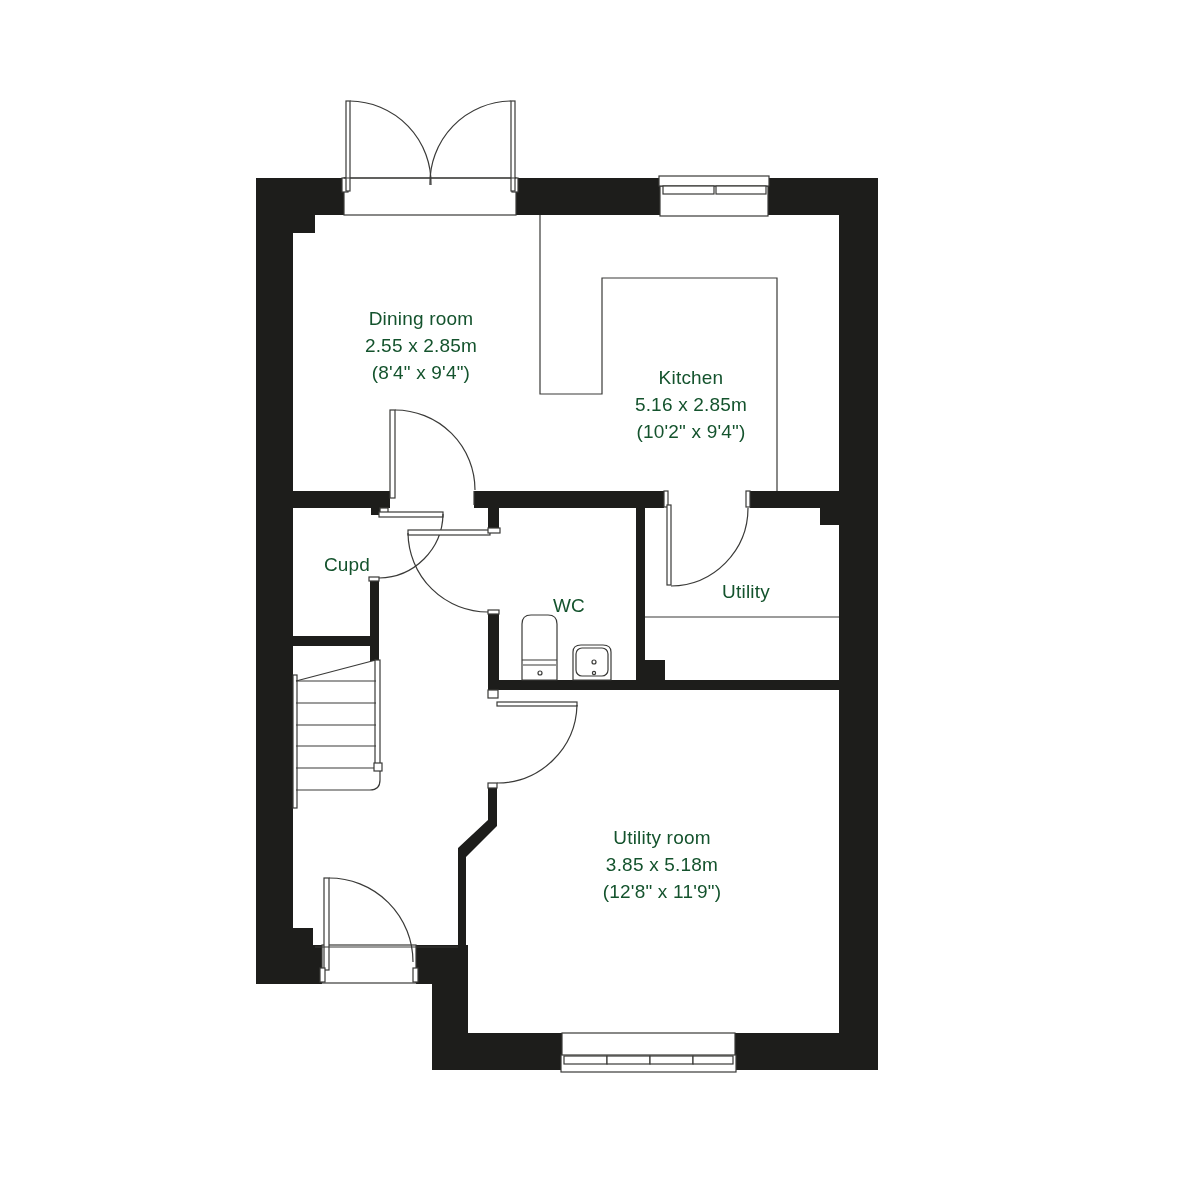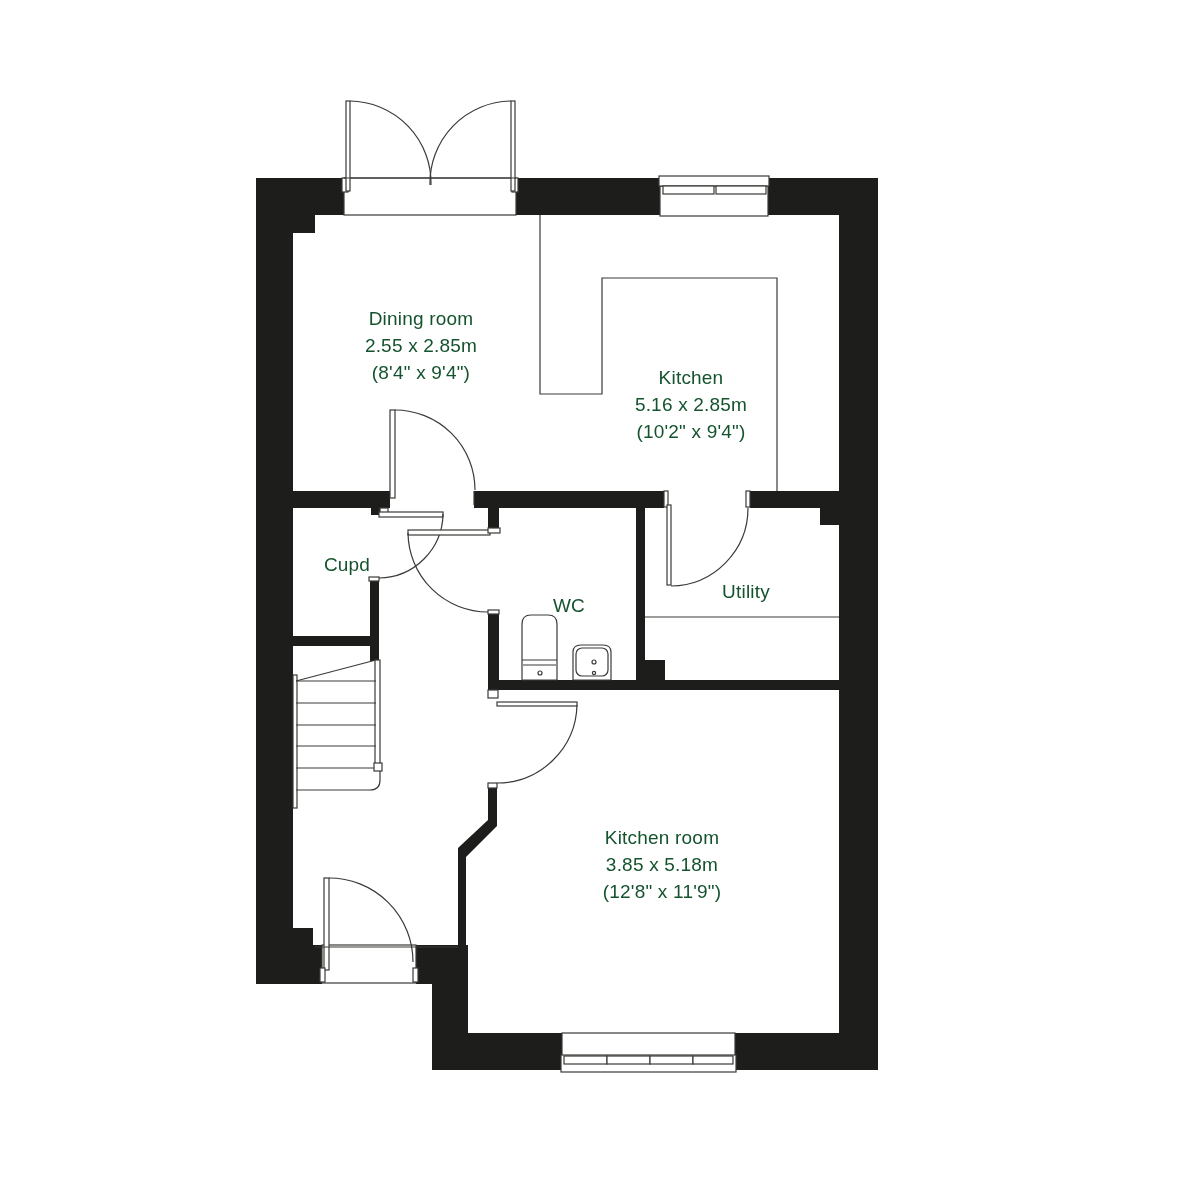--- a/index.html
+++ b/index.html
@@ -191,16 +191,16 @@
 
 <div class="label" style="left:569px; top:592px;">
   <div>WC</div>
 </div>
 
 <div class="label" style="left:746px; top:578px;">
   <div>Utility</div>
 </div>
 
 <div class="label" style="left:662px; top:824px;">
-  <div>Kitchen room</div>
+  <div>Utility room</div>
   <div>3.85 x 5.18m</div>
   <div>(12'8" x 11'9")</div>
 </div>
 
 </body></html>

